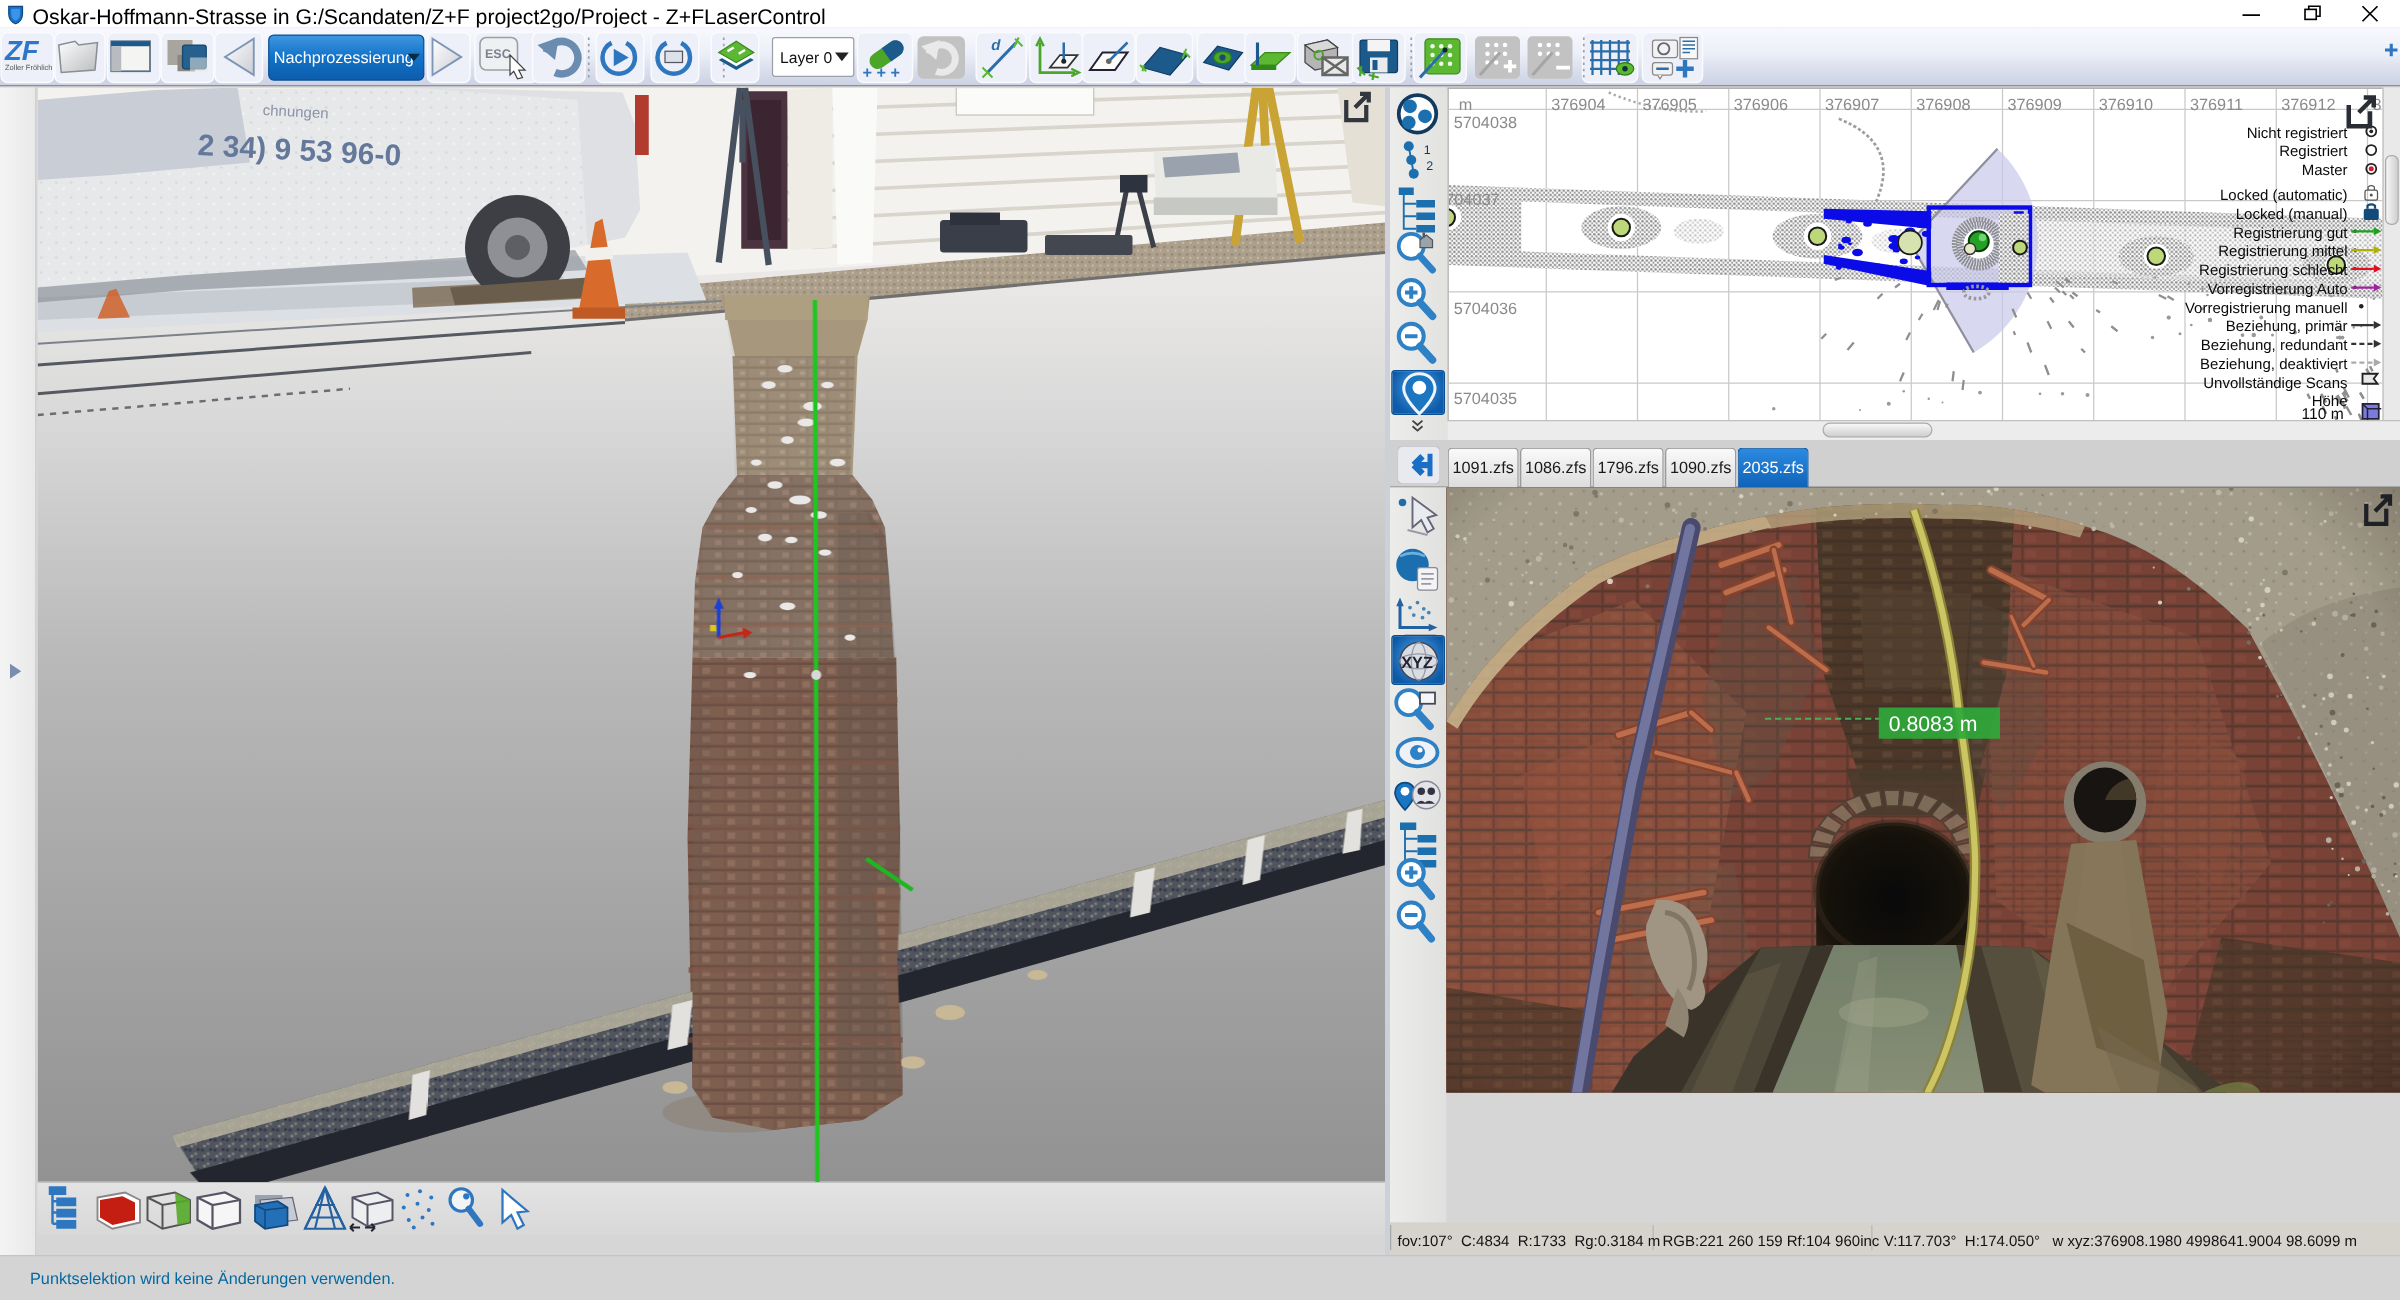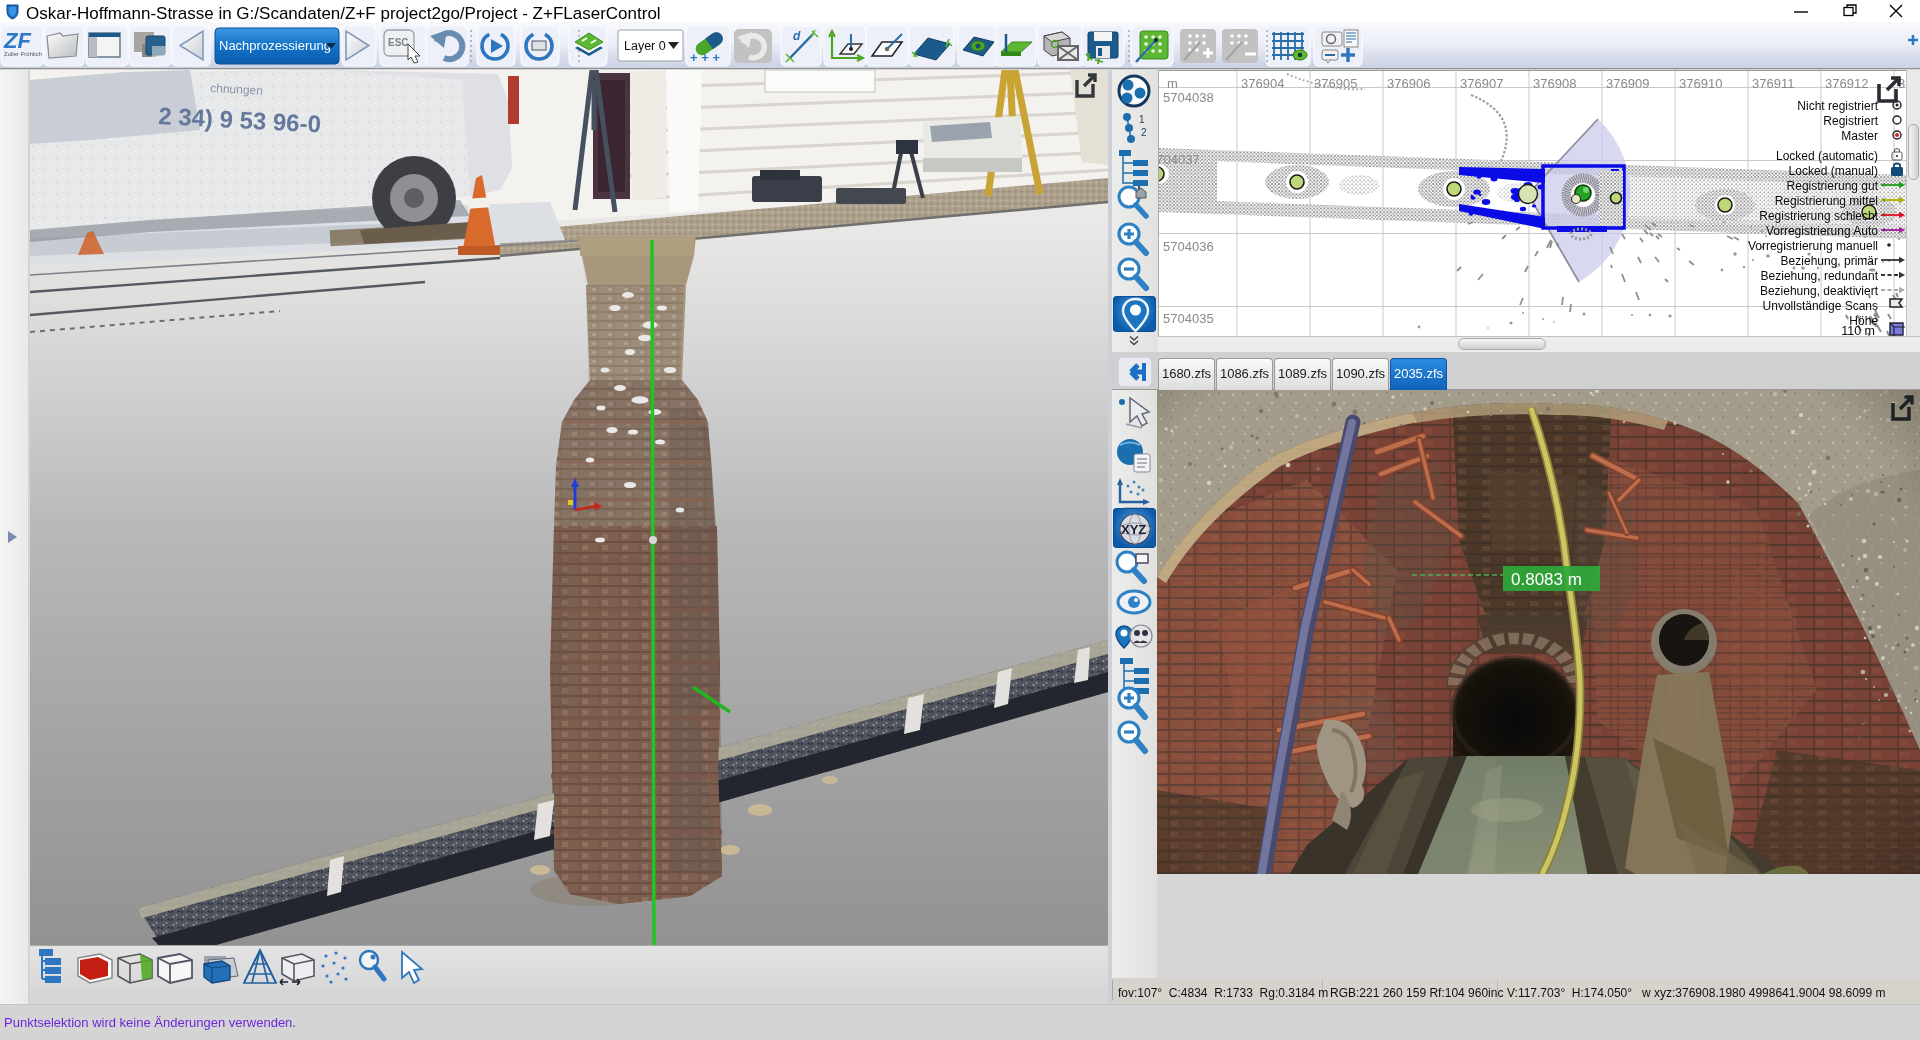--- a/index.html
+++ b/index.html
@@ -19,21 +19,21 @@
 #map{left:1158px;top:70px;width:748px;height:266px;background:#fff;position:absolute;border-top:1px solid #999;border-left:1px solid #aaa;overflow:hidden}
 #vscroll{left:1906px;top:70px;width:14px;height:266px;background:#e9e9e9;position:absolute;border-left:1px solid #c0c0c0}
 #vthumb{left:1908px;top:124px;width:11px;height:56px;background:linear-gradient(90deg,#f5f5f5,#cfcfcf);border:1px solid #aaa;border-radius:5px;position:absolute}
 #hscroll{left:1158px;top:336px;width:762px;height:16px;background:#ececec;position:absolute;border-top:1px solid #c0c0c0}
 #hthumb{left:1458px;top:338px;width:88px;height:12px;background:linear-gradient(#f7f7f7,#cfcfcf);border:1px solid #aaa;border-radius:6px;position:absolute}
 #tabbar{left:1112px;top:352px;width:808px;height:38px;background:#d0d0d0;position:absolute;border-bottom:1px solid #9a9a9a}
 #photostrip{left:1112px;top:390px;width:45px;height:588px;background:linear-gradient(90deg,#ececeb,#e0e0df);position:absolute}
 #photo{left:1157px;top:390px;width:763px;height:484px;position:absolute;overflow:hidden;background:#6b4a3c}
 #statusline{left:1112px;top:978px;width:932px;height:26px;background:#d6d3cd;position:absolute;font-size:12px;color:#111}
 #bottombar{left:0;top:1004px;width:1920px;height:36px;background:#d4d4d4;position:absolute;border-top:1px solid #c4c4c4}
-#bottombar span{position:absolute;left:4px;top:10px;font-size:13px;color:#6d28d9}
+#bottombar span{position:absolute;left:24px;top:10px;font-size:13px;color:#0369a1}
 .tab{position:absolute;top:6px;height:32px;border:1px solid #9a9a9a;border-bottom:none;border-radius:4px 4px 0 0;
  background:linear-gradient(#fafafa,#dcdcdc);font-size:13px;color:#1a1a1a;text-align:center;line-height:30px}
 .tab.act{background:linear-gradient(#2b8ae0,#0f63b8);color:#fff;border-color:#0a57a8}
 </style>
 </head>
 <body>
 <div id="titlebar">
  <svg class="abs" style="left:5px;top:3px" width="17" height="17" viewBox="0 0 17 17">
       <path d="M2 2 L13 2 L13 8 Q13 14 7.5 16 Q2 14 2 8 Z" fill="#1a6fc4" stroke="#0d4a8a"></path>
       <path d="M4 4 L11 4 L11 8 Q11 12 7.5 13.5 Q4 12 4 8 Z" fill="#3b94e8"></path>
@@ -822,23 +822,23 @@
 <g transform="translate(718,6)" stroke="#2a2d33" fill="none">
         <path d="M2 7 L2 24 L19 24 L19 12" stroke-width="3.6"></path>
         <path d="M10 13 L22 1 M14 1 L22 1 L22 9" stroke-width="3.6"></path>
       </g>
 </svg></div>
 <div id="vscroll"></div>
 <div id="vthumb"></div>
 <div id="hscroll"></div>
 <div id="hthumb"></div>
 <div id="tabbar">
- <div class="tab" style="left:46px;width:57px">1680.zfs</div>
+ <div class="tab" style="left:46px;width:57px">1091.zfs</div>
  <div class="tab" style="left:104px;width:57px">1086.zfs</div>
- <div class="tab" style="left:162px;width:57px">1089.zfs</div>
+ <div class="tab" style="left:162px;width:57px">1796.zfs</div>
  <div class="tab" style="left:220px;width:57px">1090.zfs</div>
  <div class="tab act" style="left:278px;width:57px">2035.zfs</div>
  <svg class="abs" style="left:6px;top:5px" width="34" height="30" viewBox="0 0 34 30">
       <rect x="0" y="0" width="34" height="30" rx="4" fill="#e8eaf0" stroke="#c0c4cc"></rect>
       <path d="M26 15 L13 15 M13 15 L20 8 M13 15 L20 22" stroke="#1a6fc4" stroke-width="5" fill="none"></path>
       <rect x="24" y="6" width="4" height="18" fill="#1a6fc4"></rect>
     </svg>
 </div>
 <div id="photostrip">
 <svg width="45" height="588" viewBox="0 0 45 588">

